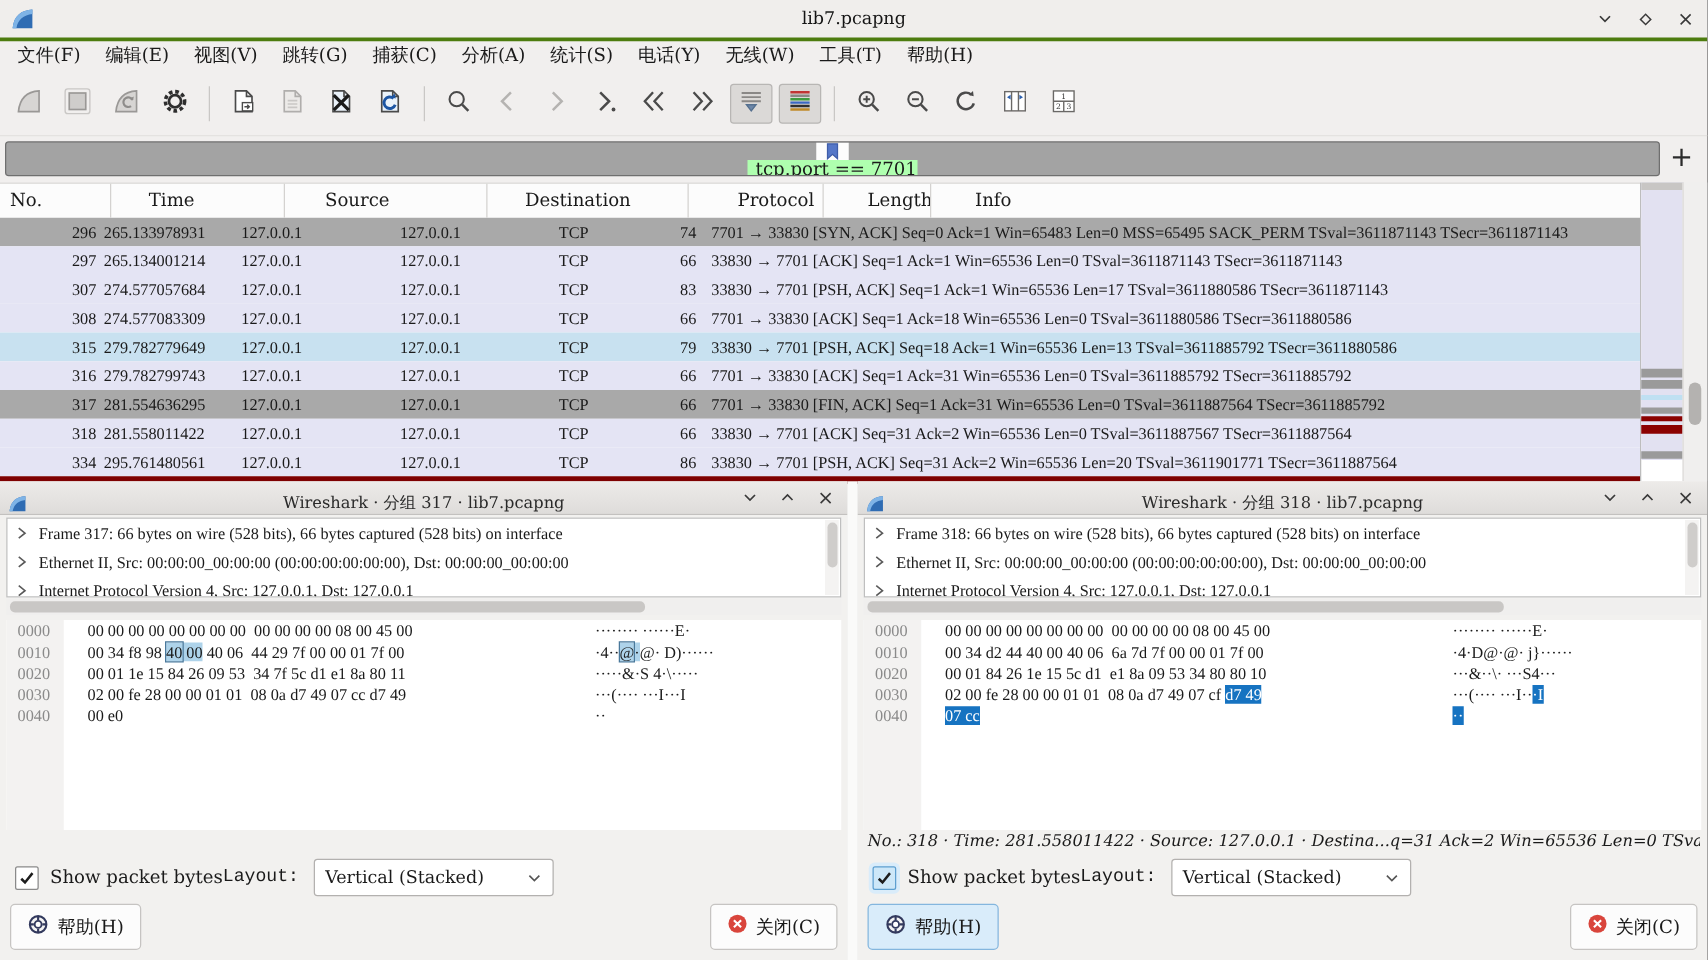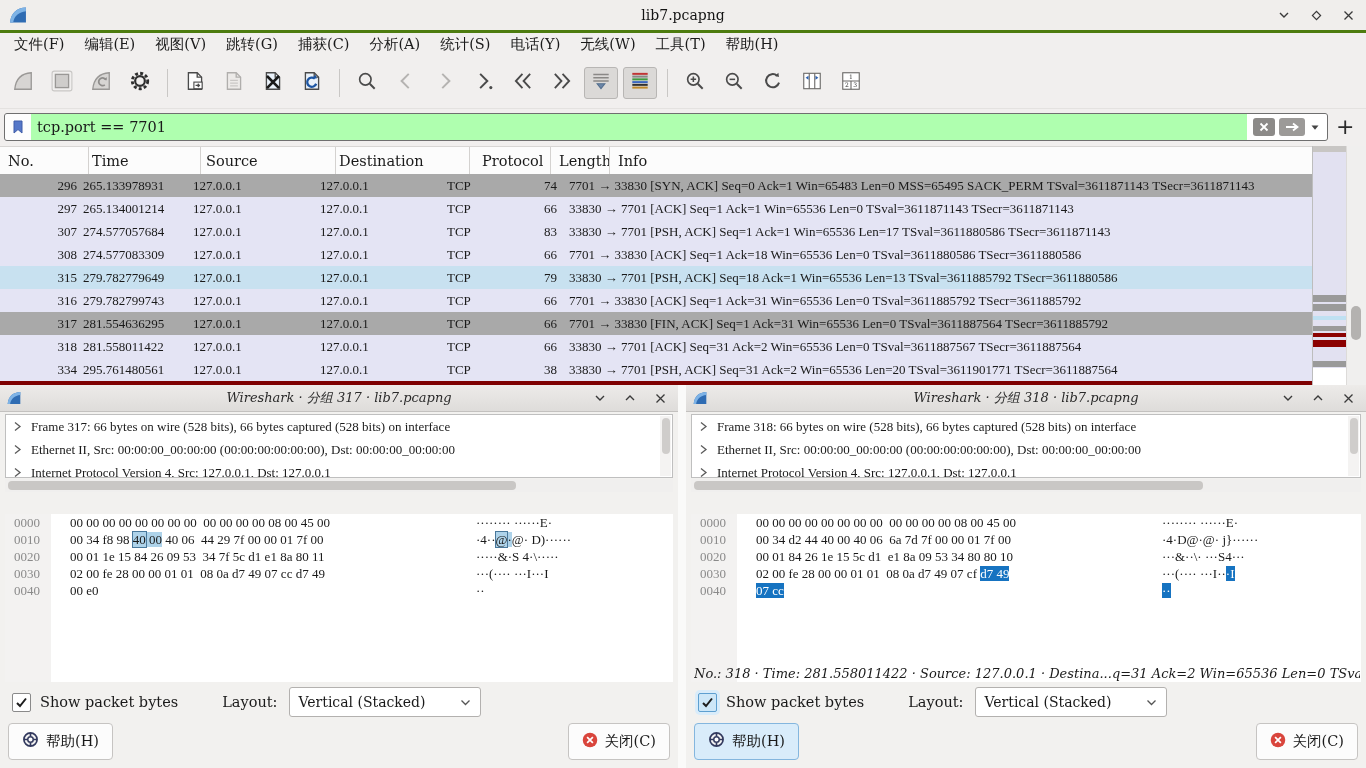--- a/index.html
+++ b/index.html
@@ -19,32 +19,32 @@
   .menu-item{padding:3px 10px;border-radius:2px;text-align:center;}
 
   
   #toolbar{position:absolute;left:0;top:58px;width:100%;height:50px;display:flex;align-items:center;padding-left:6px;gap:5px;border-bottom:1px solid #e4e2e0;}
   .tbtn{width:32px;height:30px;display:flex;align-items:center;justify-content:center;border:1px solid transparent;border-radius:3px;}
   .tbtn.pressed{background:#dbd9d7;border-color:#b8b6b4;}
   .tb-sep{width:1px;height:28px;background:#c9c7c5;margin:0 5px;}
 
   
   #filterbar{position:absolute;left:0;top:108px;width:100%;height:38px;display:flex;align-items:center;}
-  #filter-field{margin-left:4px;width:1322px;height:26px;border:1px solid #6f6f6f;border-radius:3px;background:#a3a3a3;display:flex;align-items:center;overflow:hidden;}
+  #filter-field{margin-left:4px;width:1322px;height:26px;border:1px solid #6f6f6f;border-radius:3px;background:#a3a3a3;display:flex;align-items:center;overflow:hidden;flex-direction:column;}
   #filter-bookmark{width:26px;height:100%;display:flex;align-items:center;justify-content:center;background:#fdfdfd;}
   #filter-text{flex:1;height:100%;display:flex;align-items:center;padding-left:6px;font-size:14.5px;}
   #filter-btns{height:100%;display:flex;align-items:center;gap:4px;padding:0 6px;background:#fff;}
   .fbtn{border-radius:3px;display:flex;align-items:center;justify-content:center;}
   #filter-clear{width:22px;height:18px;background:#8c8a88;}
   #filter-apply{width:26px;height:18px;background:#9c9a98;}
   #filter-dropdown{width:12px;height:18px;background:transparent;}
   #filter-add{margin-left:8px;font-size:22px;color:#2b2b2b;line-height:20px;font-family:"DejaVu Sans",sans-serif;}
 
   
-  #pl-header{position:absolute;left:0;top:146px;width:1312px;height:28px;background:#fcfcfc;border-bottom:1px solid #b5b3b1;border-top:1px solid #d8d6d4;display:flex;font-size:14.5px;}
+  #pl-header{position:absolute;left:0;top:146px;width:1312px;height:28px;background:#fcfcfc;border-bottom:1px solid #b5b3b1;border-top:1px solid #d8d6d4;display:flex;font-size:14.5px;gap:27px;}
   .hcell{display:flex;align-items:center;border-right:1px solid #d4d2d0;overflow:hidden;white-space:nowrap;}
   #pl-rows{position:absolute;left:0;top:174px;width:1312px;height:207px;overflow:hidden;background:#fff;}
   .prow{height:23px;display:flex;align-items:center;font-size:13px;overflow:hidden;}
   .prow.default{background:#e4e4f4;}
   .prow.selected{background:#a9a9a9;}
   .prow.highlight{background:#c8e1f0;}
   .pcell{white-space:pre;overflow:hidden;flex-shrink:0;}
   .c-no{width:77px;text-align:right;}
   .c-time{width:105px;padding-left:3px;margin-left:3px;}
   .c-src{width:124px;padding-left:5px;}
@@ -54,49 +54,49 @@
   .c-info{flex:1;padding-left:4px;}
   #red-sliver{position:absolute;left:0;top:381px;width:1312px;height:5px;background:#7e0101;border-bottom:1px solid #4d0000;}
   #minimap{position:absolute;left:1312px;top:146px;width:34px;height:239px;background:#fff;border-left:1px solid #bdbdbd;}
   #minimap .mbg{position:absolute;left:0;width:100%;background:#e2e1f1;}
   .stripe{position:absolute;left:0;width:100%;}
   #pl-scroll{position:absolute;left:1346px;top:146px;width:20px;height:239px;background:#f0efee;border-left:1px solid #dddbd9;}
   #pl-thumb{position:absolute;left:4px;top:160px;width:10px;height:34px;background:#b4b2b0;border-radius:5px;}
 
   
   .dlg{position:absolute;top:385px;height:383px;background:#f2f1ef;z-index:5;overflow:hidden;}
-  .dlg-titlebar{position:absolute;left:0;top:0;right:0;height:26px;background:linear-gradient(#edebe9,#dedcda);border-bottom:1px solid #c3c1bf;display:flex;align-items:center;font-style:italic;}
+  .dlg-titlebar{position:absolute;left:0;top:0;right:0;height:26px;background:linear-gradient(#edebe9,#dedcda);border-bottom:1px solid #c3c1bf;display:flex;align-items:flex-end;}
   .dlg-titlebar .logo{margin-left:6px;display:flex;}
   .dlg-title{position:absolute;left:0;right:0;text-align:center;font-size:13px;color:#2a2a2a;}
   .dlg-controls{position:absolute;right:10px;top:0;height:26px;display:flex;align-items:center;gap:14px;}
   .tree{position:absolute;left:5px;right:5px;top:29px;height:62px;background:#fff;border:1px solid #bfbfbf;overflow:hidden;}
   .trow{height:23px;display:flex;align-items:center;font-size:13px;}
   .trow .exp{width:18px;padding-left:7px;display:flex;flex-shrink:0;}
   .trow .ti{white-space:pre;overflow:hidden;}
   .tree-vscroll{position:absolute;right:1px;top:1px;width:11px;height:60px;background:#f4f3f2;}
   .tree-vthumb{position:absolute;left:1.5px;top:2px;width:8px;height:36px;background:#cfcdcb;border-radius:4px;}
   .hscroll{position:absolute;left:5px;right:5px;top:94px;height:13px;background:#f0efee;}
   .hthumb{position:absolute;left:3px;top:2px;height:9px;width:76%;background:#c9c7c5;border-radius:4px;}
-  .hexpane{position:absolute;left:5px;right:5px;top:111px;height:168px;background:#fff;margin-top:18px;}
+  .hexpane{position:absolute;left:5px;right:5px;top:111px;height:168px;background:#fff;}
   .hexpane .gutter{position:absolute;left:0;top:0;bottom:0;width:46px;background:#f3f2f1;}
   .hrow{position:relative;height:17px;display:flex;align-items:center;font-size:13px;}
   .hrow:first-child{margin-top:5px;}
   .hrow .off{width:46px;padding-left:9px;color:#8a8a8a;flex-shrink:0;}
   .hrow .hx{white-space:pre;margin-left:10px;width:395px;flex-shrink:0;}
   .hrow .as{white-space:pre;margin-left:11px;}
   .hseg{white-space:pre;}
   .hseg.hl{background:#aed3ea;}
   .hseg.box{background:#aed3ea;outline:1px solid #49789b;}
   .hseg.sel{background:#1673c1;color:#fff;}
   .dstatus{position:absolute;left:8px;top:281px;right:6px;font-size:13px;font-style:italic;white-space:nowrap;overflow:hidden;}
   .dstatus b{font-weight:bold;}
   .dctrl{position:absolute;left:12px;top:301px;right:8px;height:32px;display:flex;align-items:center;font-size:14.5px;}
   .cb{width:17px;height:17px;background:#fff;border:1px solid #8a8a8a;border-radius:2px;display:flex;align-items:center;justify-content:center;flex-shrink:0;}
   .cb-label{margin-left:9px;}
-  .layout-label{margin-left:44px;}
+  .layout-label{font-family:Liberation Mono, monospace;}
   .combo{margin-left:12px;width:190px;height:28px;background:#fff;border:1px solid #b3b1af;border-radius:3px;display:flex;align-items:center;position:relative;}
   .combo .val{padding-left:8px;font-size:14px;}
   .combo .chev{position:absolute;right:9px;display:flex;}
   .dbtns{position:absolute;left:8px;right:8px;top:337px;height:38px;display:flex;align-items:center;justify-content:space-between;}
   .dbtn{height:35px;display:flex;align-items:center;gap:7px;padding:0 13px;background:#fcfcfc;border:1px solid #c6c4c2;border-radius:4px;font-size:14.5px;}
   .dlg.focused .cb{background:#cde7f8;border-color:#5d9fd0;box-shadow:0 0 0 3px #d9ecfa;}
   .dlg.focused .help-btn{background:#d9ecfa;border-color:#84b6de;}
   #dlg-gap{position:absolute;left:678px;top:385px;width:8px;height:383px;background:#fafaf9;z-index:4;}
 </style>
 </head>
@@ -416,21 +416,21 @@
         <span class="pcell c-proto">TCP</span>
         <span class="pcell c-len">66</span>
         <span class="pcell c-info">33830 → 7701 [ACK] Seq=31 Ack=2 Win=65536 Len=0 TSval=3611887567 TSecr=3611887564</span>
       </div>
       <div class="prow mono default">
         <span class="pcell c-no">334</span>
         <span class="pcell c-time">295.761480561</span>
         <span class="pcell c-src">127.0.0.1</span>
         <span class="pcell c-dst">127.0.0.1</span>
         <span class="pcell c-proto">TCP</span>
-        <span class="pcell c-len">38</span>
+        <span class="pcell c-len">86</span>
         <span class="pcell c-info">33830 → 7701 [PSH, ACK] Seq=31 Ack=2 Win=65536 Len=20 TSval=3611901771 TSecr=3611887564</span>
       </div>
     </div>
   <div id="red-sliver" style="background: rgb(126, 1, 1);"></div>
   <div id="minimap">
       <div class="mbg" style="top: 0px; height: 222px;"></div>
       <div class="stripe" style="top: 0px; height: 6px; background: rgb(200, 198, 196);"></div>
       <div class="stripe" style="top: 149px; height: 7px; background: rgb(154, 154, 154);"></div>
       <div class="stripe" style="top: 158px; height: 7px; background: rgb(154, 154, 154);"></div>
       <div class="stripe" style="top: 170px; height: 4px; background: rgb(191, 224, 242);"></div>

